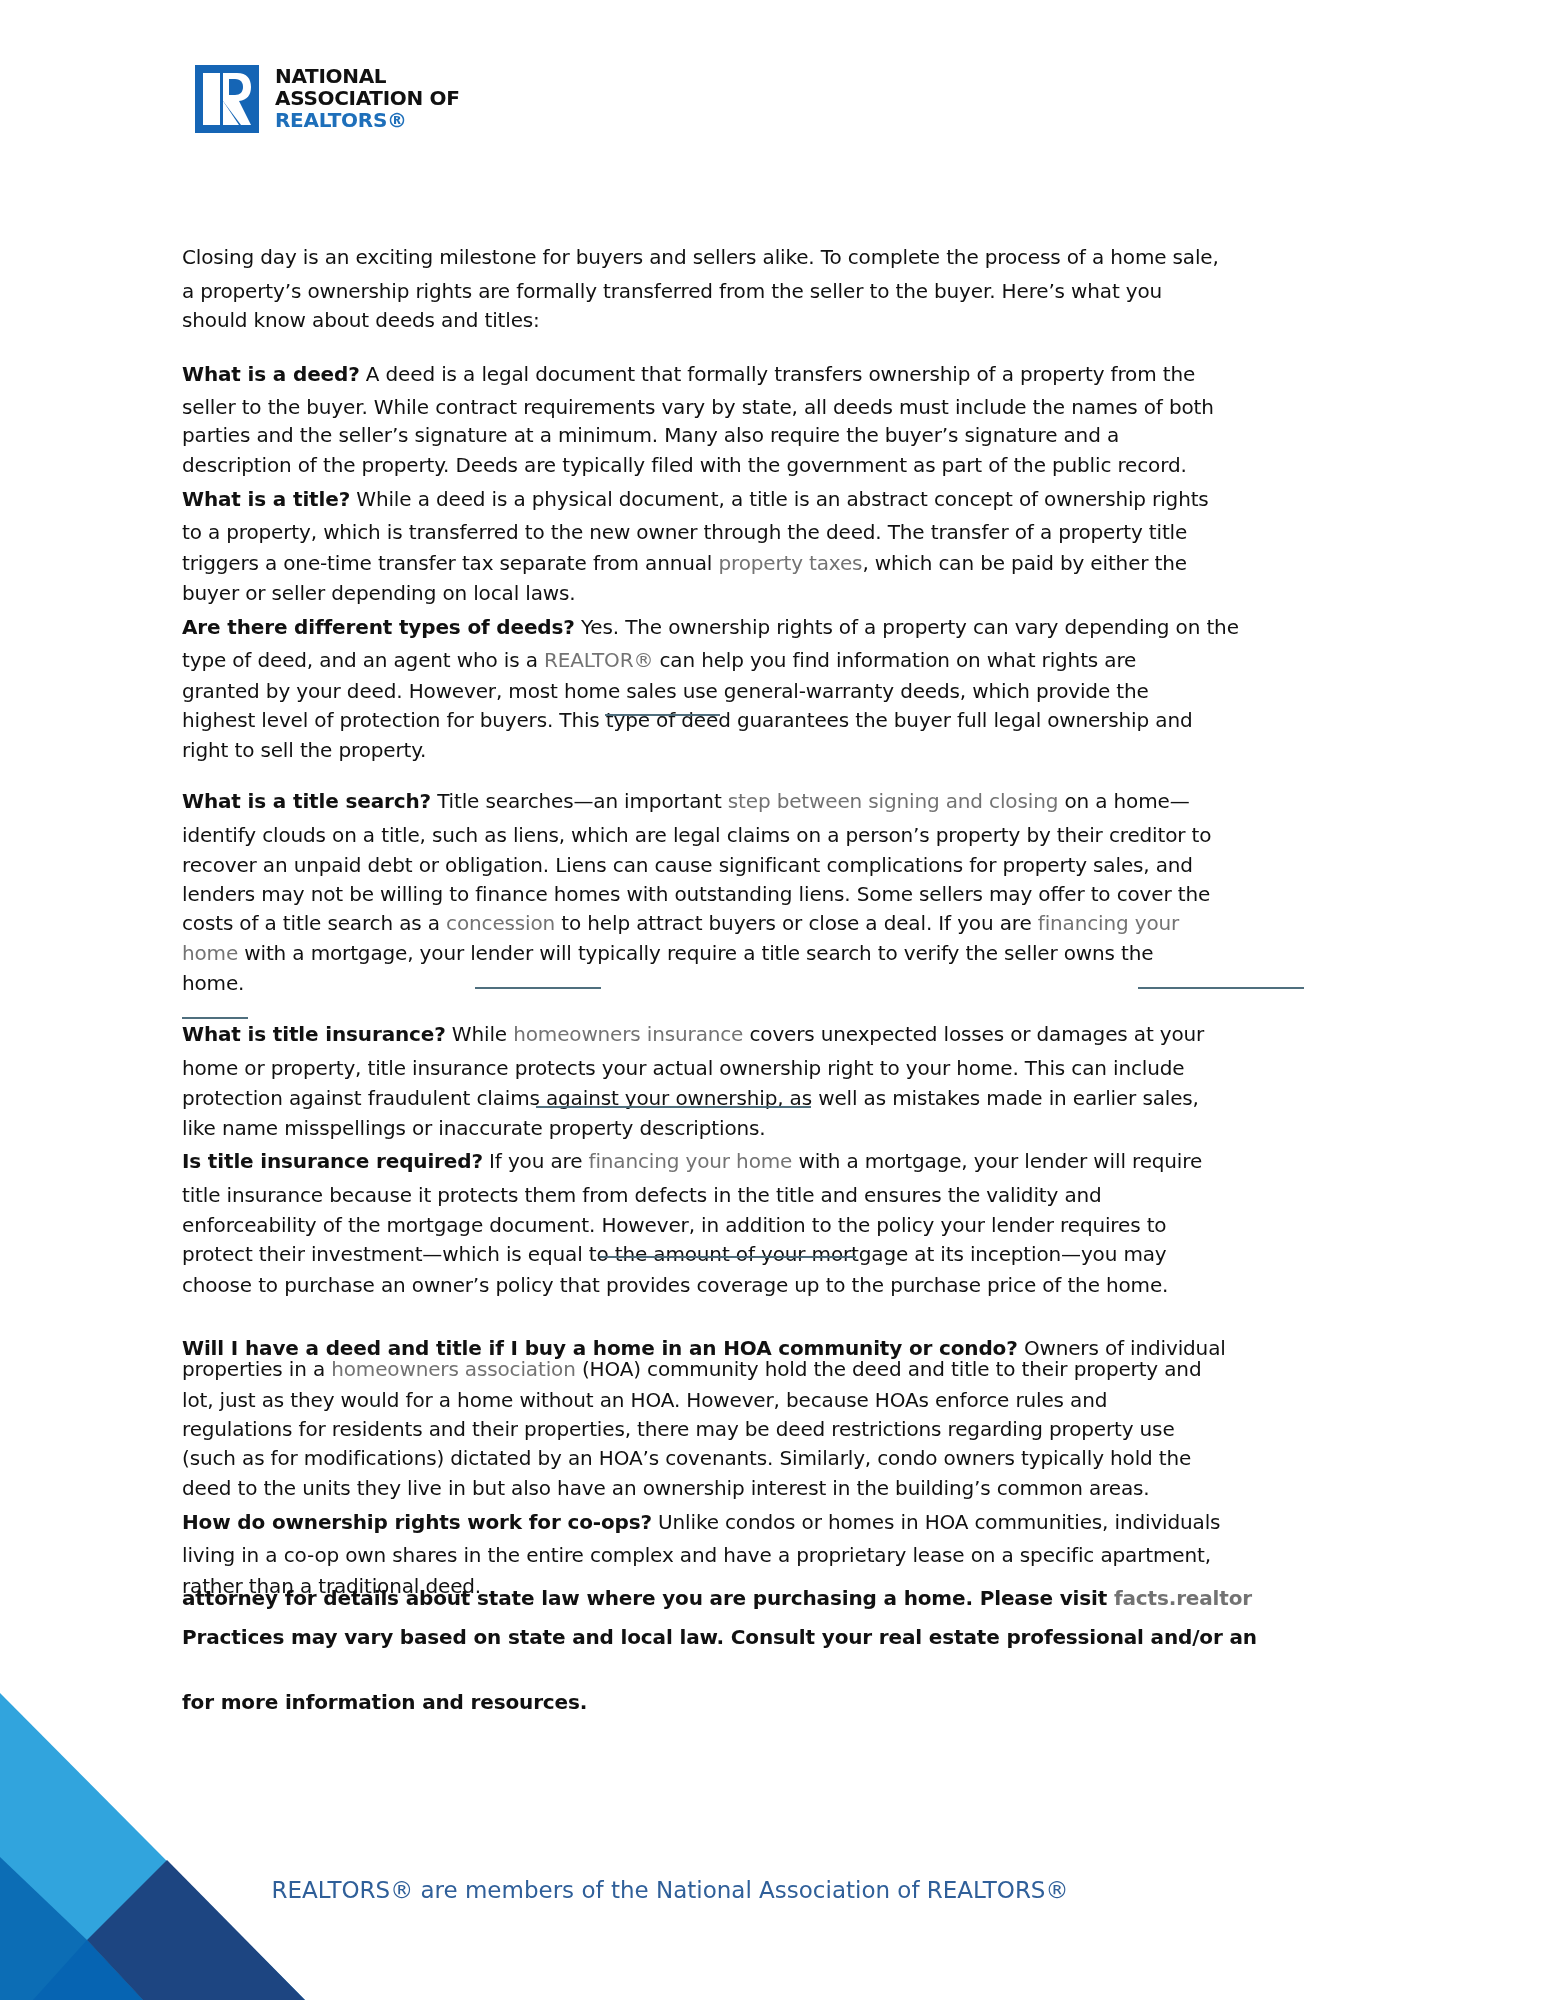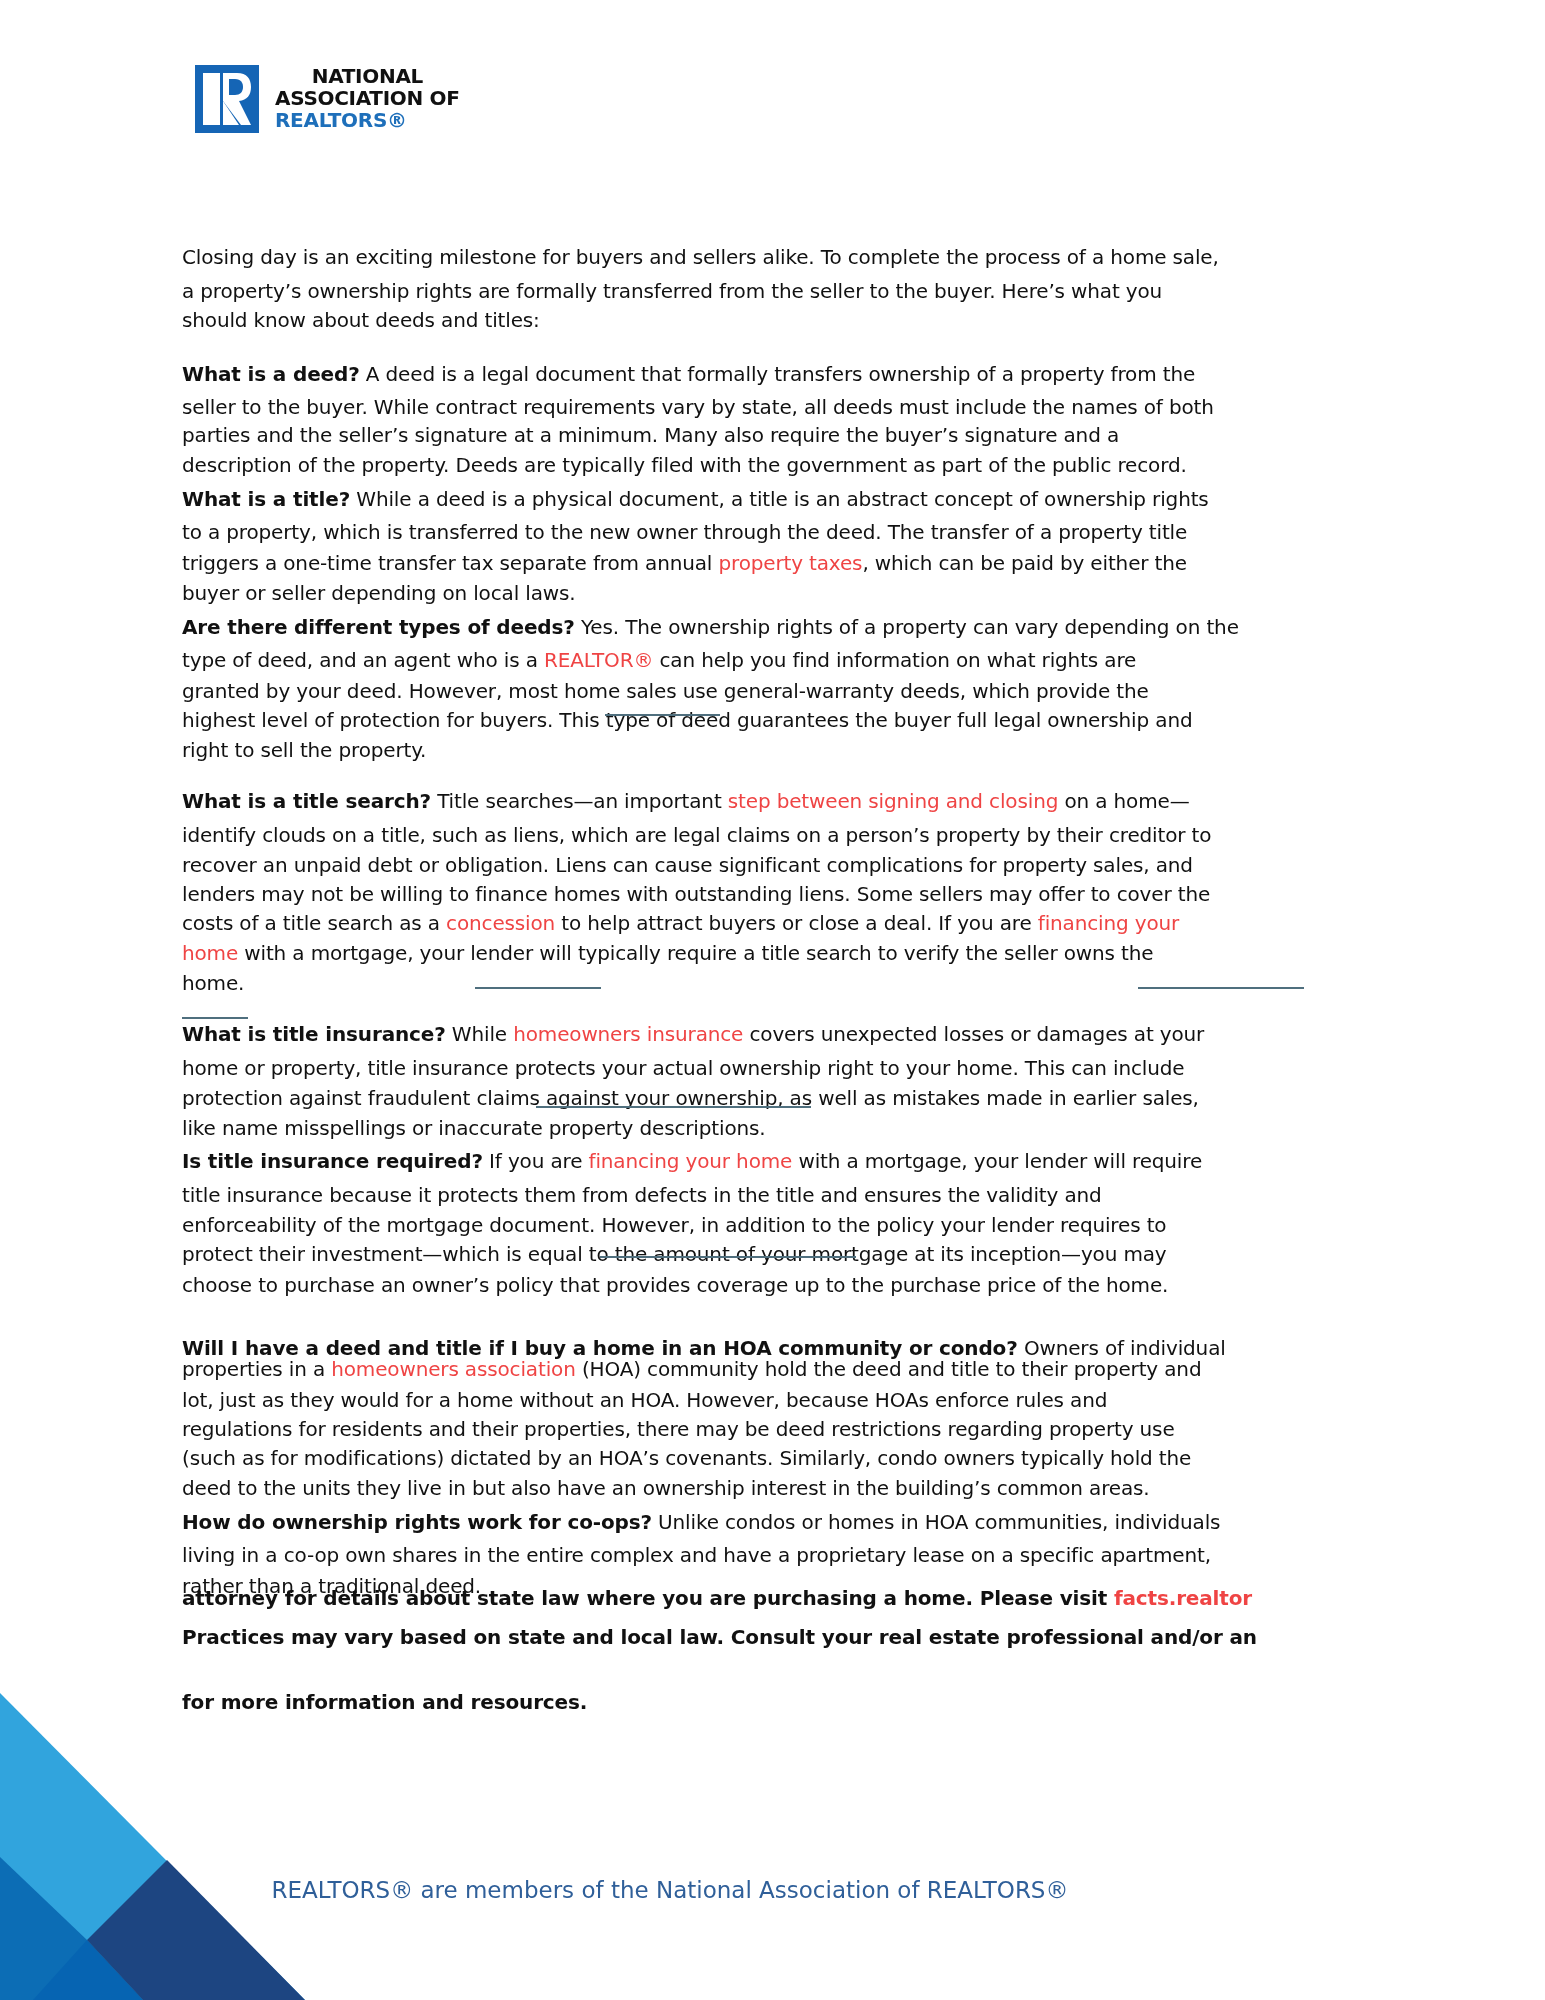--- a/index.html
+++ b/index.html
@@ -5,31 +5,31 @@
   html, body { margin:0; padding:0; background:#ffffff; }
   body { width:1545px; height:2000px; position:relative; overflow:hidden;
          font-family:"DejaVu Sans", sans-serif; color:#111111; }
   .page { position:absolute; left:0; top:0; width:1545px; height:2000px; background:#fff; }
 
   
   .logo { position:absolute; left:195px; top:65px; width:300px; height:70px; }
   .logo-mark { position:absolute; left:0; top:0; width:64px; height:68px; }
   .logo-text { position:absolute; left:80px; top:0px; font-family:"DejaVu Sans", sans-serif;
                font-weight:bold; font-size:20px; line-height:22px; letter-spacing:-0.3px; }
-  .logo-text .l1, .logo-text .l2 { color:#111; display:block;text-align:center; }
+  .logo-text .l1, .logo-text .l2 { color:#111; display:block; }
   .logo-text .l3 { color:#1e6fba; display:block; }
 
   .doc-title { position:absolute; left:0; width:1545px; top:181px; text-align:center;
                font-family:"DejaVu Sans", sans-serif; font-weight:bold; font-size:25px;
                color:#2a64a3; letter-spacing:0.2px; }
 
   .line { position:absolute; left:182px; white-space:nowrap; font-size:20px;
           line-height:28px; letter-spacing:-0.15px; color:#111; }
   .line b { font-weight:bold; }
-  .link { color:#ef4444; }
+  .link { color:#737373; }
   .bold-block .line { font-weight:bold; }
 
   .stray { position:absolute; height:1.5px; background:#4f6f7e; }
 
   .footer-text { position:absolute; left:0; width:1320px; top:1877px; text-align:center;
                  padding-left:20px; box-sizing:border-box;
                  font-family:"DejaVu Sans", sans-serif; font-size:23px; color:#2f5f99; }
 
   .corner { position:absolute; left:0; top:1690px; width:310px; height:310px; }
 </style>

